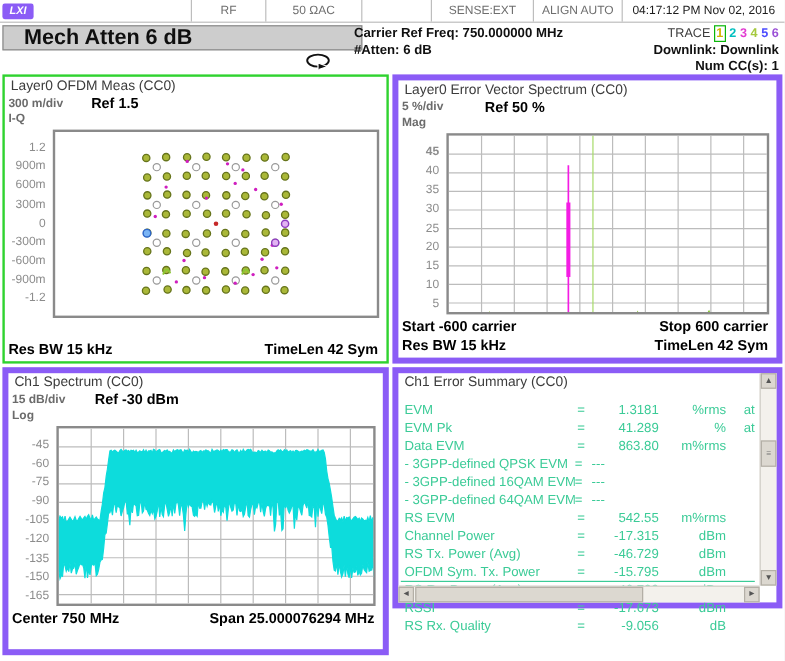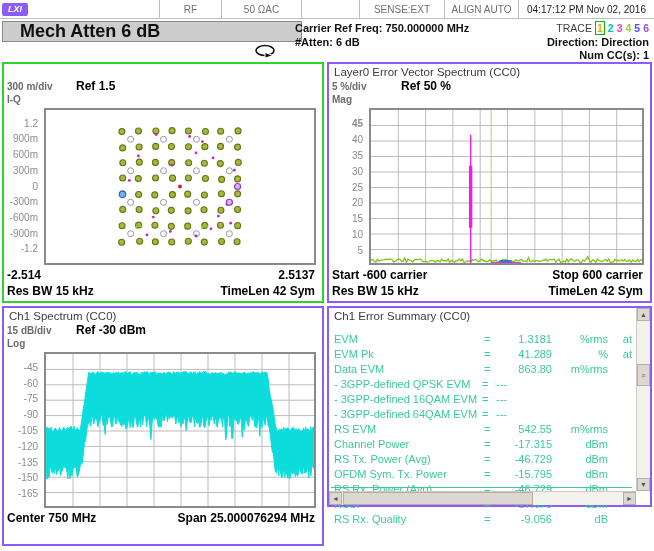--- a/index.html
+++ b/index.html
@@ -22,21 +22,21 @@
     border:1px solid #8a8a8a;font-weight:bold;font-size:18px;color:#0f0f0f;padding-left:17px;line-height:19px;}
   .loop-wrap{position:absolute;left:252px;top:23px;width:26px;height:15px;}
   .hdr-mid{position:absolute;left:295px;top:2px;font-size:11px;font-weight:bold;color:#101010;line-height:13.5px;white-space:nowrap;}
   .hdr-right{position:absolute;right:5px;top:2px;font-size:11px;font-weight:bold;color:#101010;
     line-height:13.5px;text-align:right;white-space:nowrap;}
   .trace-line{font-weight:normal;font-size:10.5px;color:#3c3c3c;}
   .trace-num{font-weight:bold;margin-left:3px;}
   .trace-num.sel{border:1px solid #09b609;padding:0 1px;}
 
   
-  .panel{position:absolute;background:#fff;border:2px solid #8b5cf6;box-sizing:border-box;}
+  .panel{position:absolute;background:#fff;border:5px solid #8b5cf6;box-sizing:border-box;}
   #panel-ofdm{left:2px;top:62px;width:322px;height:241px;border:2px solid #2fd32f;}
   #panel-evs{left:327px;top:62px;width:325px;height:241px;}
   #panel-spectrum{left:2px;top:306px;width:322px;height:240px;}
   #panel-summary{left:327px;top:306px;width:325px;height:201px;}
   .panel-title{position:absolute;left:5px;top:2px;font-size:11.5px;color:#3c3c3c;white-space:nowrap;}
   .scale-label{position:absolute;left:3px;top:17px;font-size:10px;font-weight:bold;color:#6b6b6b;white-space:nowrap;}
   .ref-label{position:absolute;left:72px;top:15px;font-size:12px;font-weight:bold;color:#000;white-space:nowrap;}
   .axis-label{position:absolute;left:3px;top:30px;font-size:10px;font-weight:bold;color:#6b6b6b;}
   .ticks{position:absolute;left:0;top:44px;width:36px;bottom:36px;}
   .tick{position:absolute;right:2px;width:34px;text-align:right;font-size:10px;color:#8c8c8c;white-space:nowrap;}
@@ -96,26 +96,27 @@
       </svg>
     </div>
     <div class="hdr-mid">
       <div>Carrier Ref Freq: 750.000000 MHz</div>
       <div>#Atten: 6 dB</div>
     </div>
     <div class="hdr-right">
       <div class="trace-line">
         <span>TRACE</span><span id="trace-nums"><span class="trace-num sel" style="color: rgb(211, 180, 0);">1</span><span class="trace-num" style="color: rgb(0, 191, 191);">2</span><span class="trace-num" style="color: rgb(226, 58, 209);">3</span><span class="trace-num" style="color: rgb(165, 201, 62);">4</span><span class="trace-num" style="color: rgb(77, 77, 255);">5</span><span class="trace-num" style="color: rgb(154, 79, 214);">6</span></span>
       </div>
-      <div>Direction: Direction</div>
+      <div>Downlink: Downlink</div>
       <div>Num CC(s): 1</div>
     </div>
   </div>
 
   <div class="panel" id="panel-ofdm">
+    <div class="panel-title">Layer0 OFDM Meas (CC0)</div>
     <div class="scale-label">300 m/div</div>
     <div class="ref-label">Ref 1.5</div>
     <div class="axis-label">I-Q</div>
     <div class="ticks">
         <div class="tick" style="top: 9.7px;">1.2</div>
         <div class="tick" style="top: 25.4px;">900m</div>
         <div class="tick" style="top: 41.1px;">600m</div>
         <div class="tick" style="top: 56.8px;">300m</div>
         <div class="tick" style="top: 72.5px;">0</div>
         <div class="tick" style="top: 88.2px;">-300m</div>
@@ -224,24 +225,20 @@
           <circle cx="180.9161246693319" cy="94.35000000000001" r="1.4" fill="#cf1fbf"></circle>
           <circle cx="126.01229190285818" cy="55.080000000000005" r="1.4" fill="#cf1fbf"></circle>
           <path d="M89.91007816695507 118.82099999999998 Q 92.91007816695507 110.82099999999998 95.91007816695507 117.82099999999998" fill="none" stroke="#8bc832" stroke-width="1.6"></path>
           <path d="M155.68806810271101 118.82099999999998 Q 158.68806810271101 110.82099999999998 161.68806810271101 117.82099999999998" fill="none" stroke="#8bc832" stroke-width="1.6"></path>
           <circle cx="191.57706307058896" cy="76.5" r="3" fill="#e2b3f2" stroke="#8d3bbf" stroke-width="1.2"></circle>
           <circle cx="183.36814050162104" cy="92.259" r="3" fill="#e2b3f2" stroke="#8d3bbf" stroke-width="1.2"></circle>
           <circle cx="76.43892833701294" cy="84.354" r="3.2" fill="#7ab4f5" stroke="#2e66c9" stroke-width="1.2"></circle>
           <circle cx="134.00799570380096" cy="76.5" r="1.9" fill="#c62828"></circle>
         </svg>
       </div>
-    <div class="xrow">
-      <span>-2.514</span>
-      <span>2.5137</span>
-    </div>
     <div class="brow">
       <span>Res BW 15 kHz</span>
       <span>TimeLen 42 Sym</span>
     </div>
   </div>
 
   <div class="panel" id="panel-evs">
     <div class="panel-title">Layer0 Error Vector Spectrum (CC0)</div>
     <div class="scale-label">5 %/div</div>
     <div class="ref-label">Ref 50 %</div>

